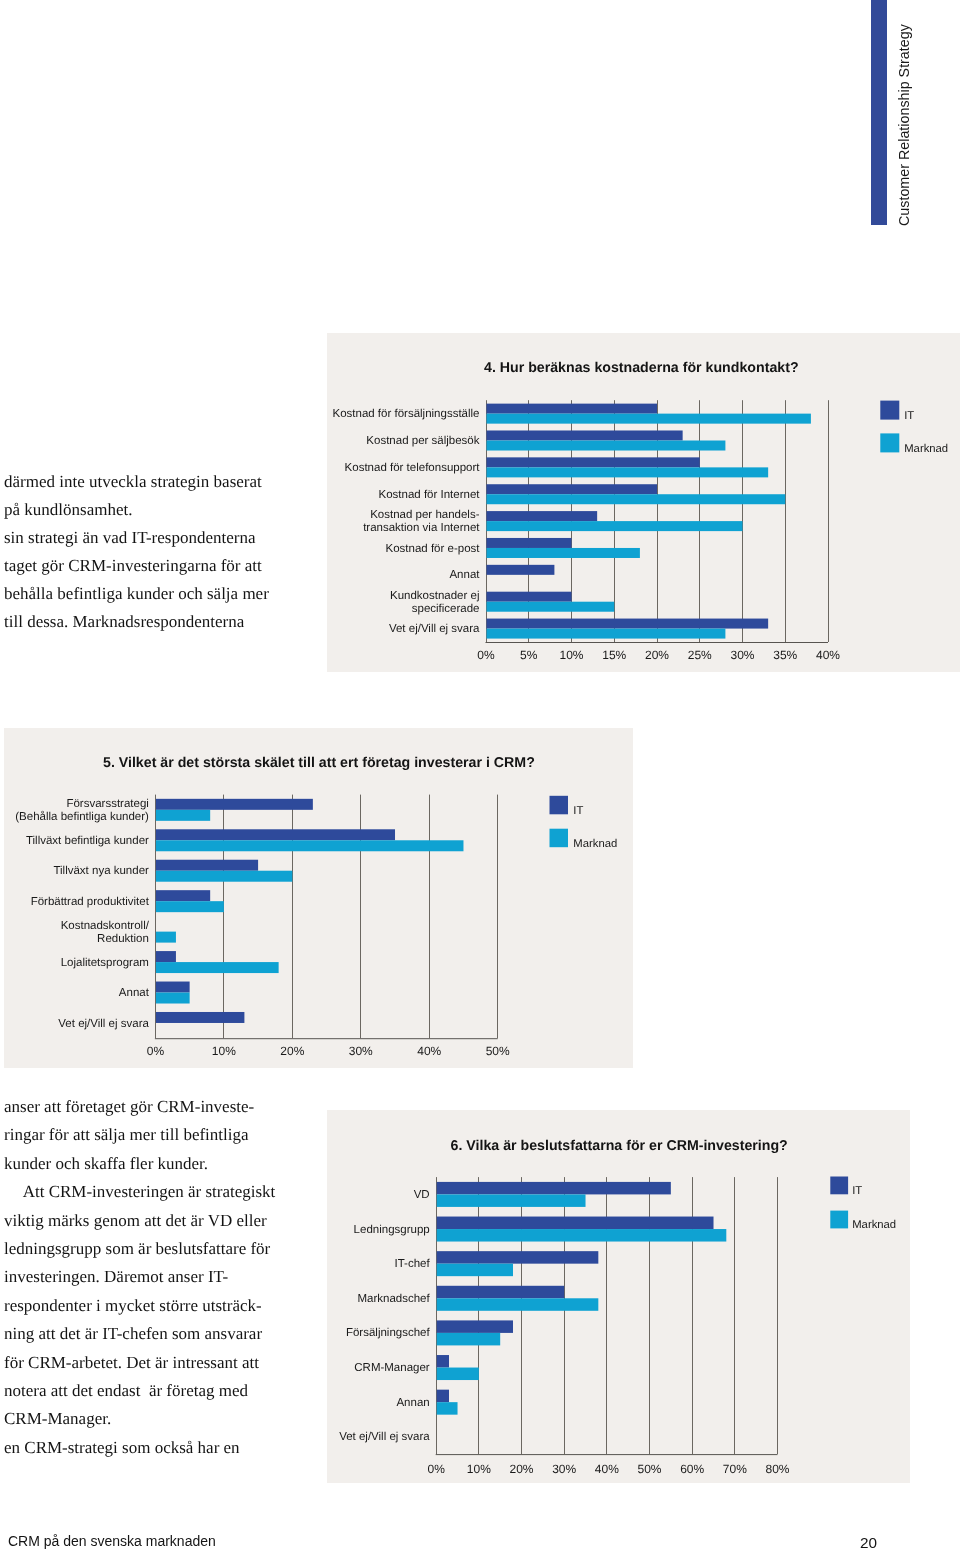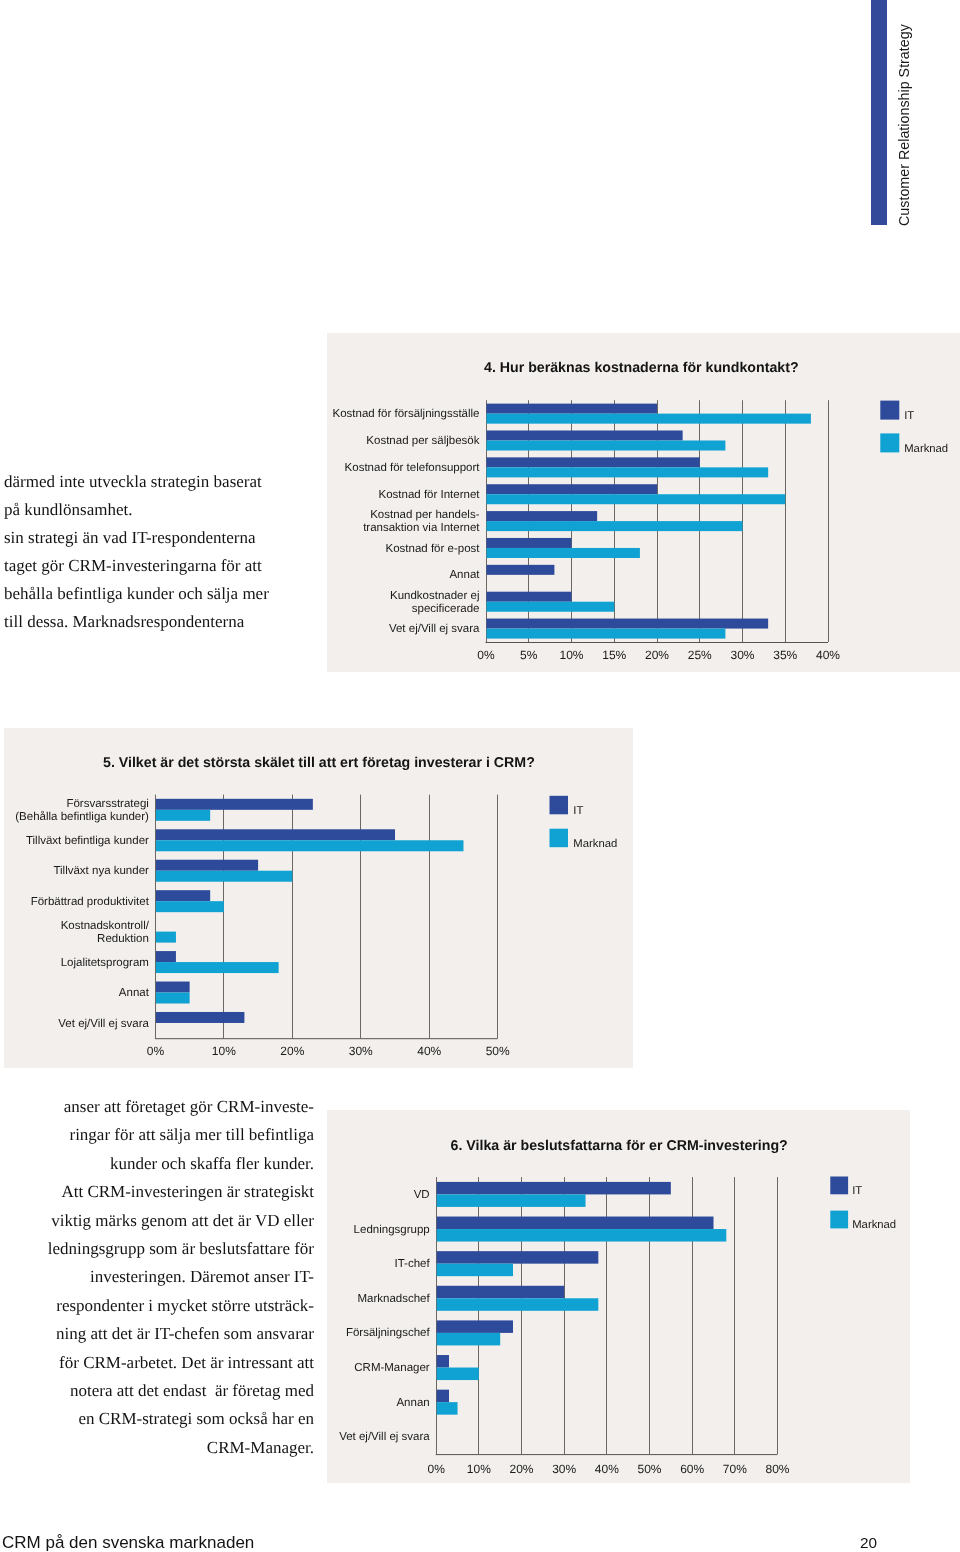--- a/index.html
+++ b/index.html
@@ -18,21 +18,21 @@
   #panel1{left:327px;top:333px;width:633px;height:339px;}
   #panel2{left:4px;top:728px;width:629px;height:340px;}
   #panel3{left:327px;top:1110px;width:583px;height:373px;}
   
   .bodytext{position:absolute;font-family:"Liberation Serif",serif;font-size:17px;color:#141414;
             -webkit-font-smoothing:antialiased;text-rendering:geometricPrecision;}
   .bodytext .ln{white-space:pre;height:28.1px;line-height:28.1px;}
   #text-bottom .ln{height:28.4px;line-height:28.4px;}
   .bodytext .ln.ind{text-indent:1.1em;}
   
-  .footer-left{position:absolute;left:2px;top:1533px;font-size:17px;color:#141414;}
+  .footer-left{position:absolute;left:8px;top:1533px;font-size:14px;color:#141414;}
   .footer-page{position:absolute;left:0;top:1534px;width:877px;text-align:right;font-size:15.3px;color:#141414;}
   svg{shape-rendering:auto;}
   svg text{font-family:"Liberation Sans",sans-serif;-webkit-font-smoothing:antialiased;text-rendering:geometricPrecision;}
 </style>
 </head>
 <body>
 
 <div class="page">
 
   <div class="side-tab"></div>
@@ -45,34 +45,34 @@
   <div class="panel" id="panel3"></div>
 
   <div class="bodytext" id="text-top" style="left:4px;top:468px;width:310px;">
       <div class="ln">därmed inte utveckla strategin baserat</div>
       <div class="ln">på kundlönsamhet.</div>
       <div class="ln">sin strategi än vad IT-respondenterna</div>
       <div class="ln">taget gör CRM-investeringarna för att</div>
       <div class="ln">behålla befintliga kunder och sälja mer</div>
       <div class="ln">till dessa. Marknadsrespondenterna</div>
     </div>
-  <div class="bodytext" id="text-bottom" style="left:4px;top:1093px;width:310px;text-align:right;">
+  <div class="bodytext" id="text-bottom" style="left:4px;top:1093px;width:310px;">
       <div class="ln">anser att företaget gör CRM-investe-</div>
       <div class="ln">ringar för att sälja mer till befintliga</div>
       <div class="ln">kunder och skaffa fler kunder.</div>
       <div class="ln ind">Att CRM-investeringen är strategiskt</div>
       <div class="ln">viktig märks genom att det är VD eller</div>
       <div class="ln">ledningsgrupp som är beslutsfattare för</div>
       <div class="ln">investeringen. Däremot anser IT-</div>
       <div class="ln">respondenter i mycket större utsträck-</div>
       <div class="ln">ning att det är IT-chefen som ansvarar</div>
       <div class="ln">för CRM-arbetet. Det är intressant att</div>
       <div class="ln">notera att det endast  är företag med</div>
+      <div class="ln">CRM-Manager.</div>
       <div class="ln">en CRM-strategi som också har en</div>
-      <div class="ln">CRM-Manager.</div>
     </div>
 
   <div class="footer-left">CRM på den svenska marknaden</div>
   <div class="footer-page">20</div>
 
   <svg id="svg1" style="position:absolute;left:327px;top:333px;" width="633" height="339">
       <text x="157" y="39.2" font-size="14.2" font-weight="bold" fill="#141414">4. Hur beräknas kostnaderna för kundkontakt?</text>
       <line x1="159.5" y1="67.2" x2="159.5" y2="309" stroke="#6b6761" stroke-width="1"></line>
       <line x1="201.5" y1="67.2" x2="201.5" y2="309" stroke="#6b6761" stroke-width="1"></line>
       <line x1="244.5" y1="67.2" x2="244.5" y2="309" stroke="#6b6761" stroke-width="1"></line>

